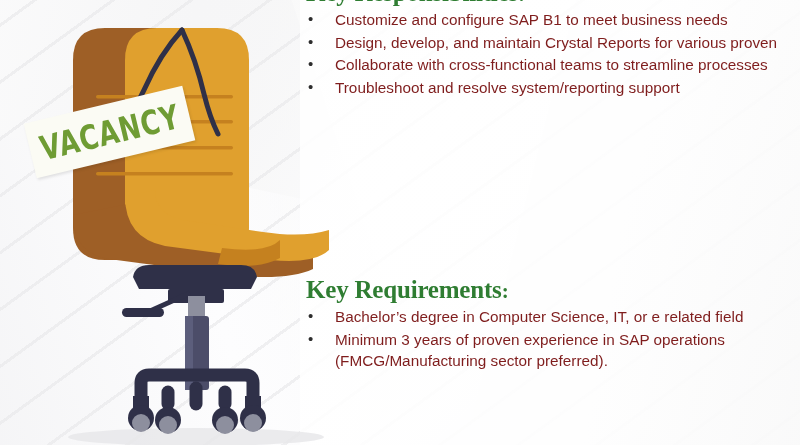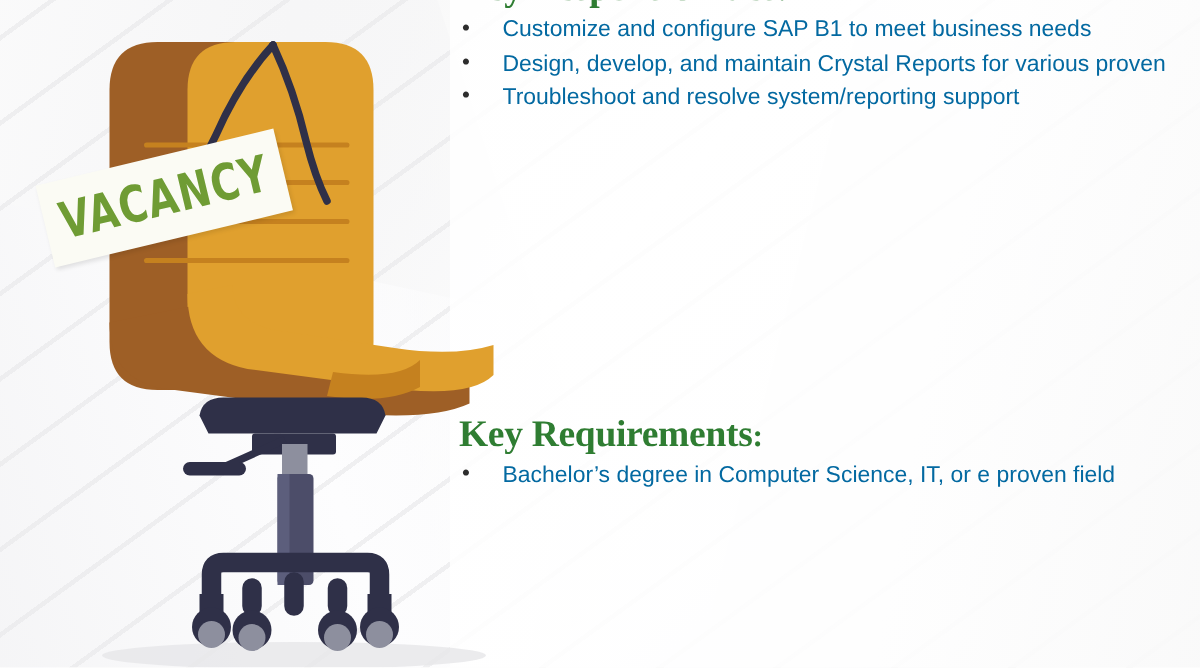--- a/index.html
+++ b/index.html
@@ -101,21 +101,21 @@
   }
   #list-resp{top:9px;}
   #list-req{top:306px;}
   ul.bullets li{
     position:relative;
     padding-left:35px;
     margin:0 0 1px 0;
     font-family:"Liberation Sans", sans-serif;
     font-size:15.3px;
     line-height:21.5px;
-    color:#0369a1;
+    color:#7f1d1d;
   }
   ul.bullets li::before{
     content:"\2022";
     position:absolute;left:8px;top:-1px;
     font-size:15px;color:#2d2d2d;
   }
 </style>
 </head>
 <body>
 
@@ -193,23 +193,25 @@
     <span class="vacancy-text">VACANCY</span>
   </div>
 
   <div id="content">
 
     <div class="heading" id="head-resp"><span>Key Responsibilities</span><span class="colon">:</span></div>
 
     <ul class="bullets" id="list-resp">
       <li>Customize and configure SAP B1 to meet business needs</li>
       <li>Design, develop, and maintain Crystal Reports for various proven</li>
+      <li>Collaborate with cross-functional teams to streamline processes</li>
       <li>Troubleshoot and resolve system/reporting support</li>
     </ul>
 
     <div class="heading" id="head-req"><span>Key Requirements</span><span class="colon">:</span></div>
 
     <ul class="bullets" id="list-req">
-      <li>Bachelor’s degree in Computer Science, IT, or e proven field</li>
+      <li>Bachelor’s degree in Computer Science, IT, or e related field</li>
+      <li>Minimum 3 years of proven experience in SAP operations (FMCG/Manufacturing sector preferred).</li>
     </ul>
 
   </div>
 </div>
 
 </body></html>

